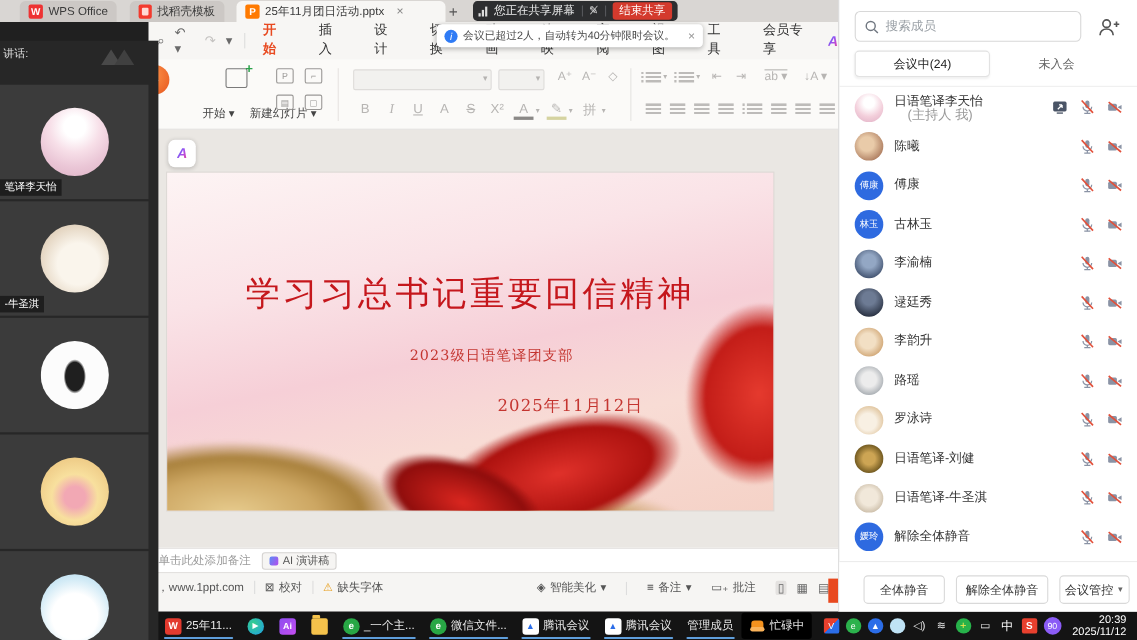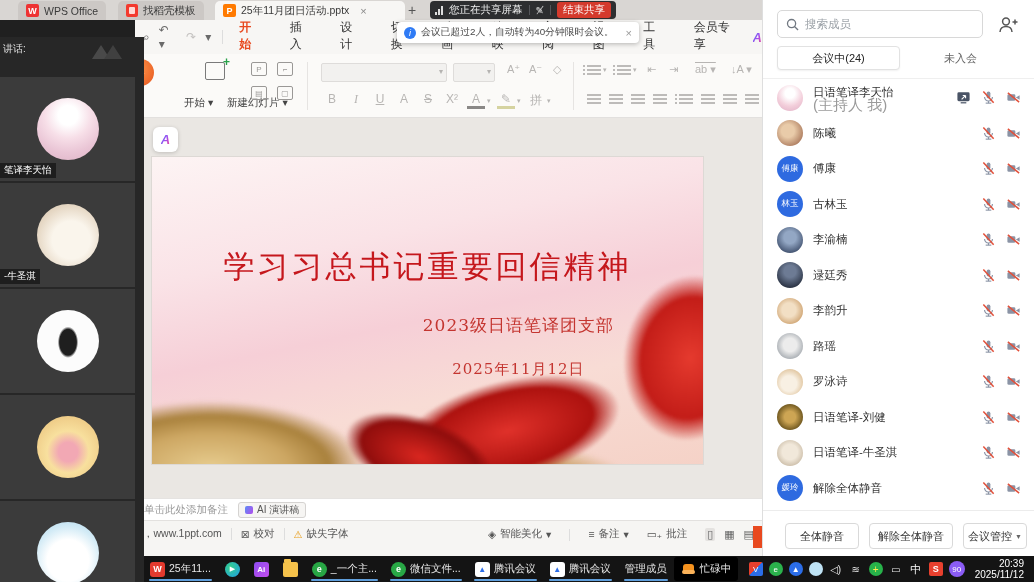--- a/index.html
+++ b/index.html
@@ -89,22 +89,22 @@
   .gold2 { position:absolute; left:30%; bottom:-18%; width:70%; height:40%; filter:blur(2px);
            background:radial-gradient(ellipse 55% 60% at 45% 80%,#e0c183 0%,#bf9551 45%,rgba(191,149,81,0) 72%); }
   .red1 { position:absolute; right:-12%; bottom:-25%; width:70%; height:95%; filter:blur(1px); transform:rotate(8deg);
           background:radial-gradient(ellipse 28% 46% at 78% 32%,#e53a2e 0%,#c31d18 45%,rgba(195,29,24,0) 62%); }
   .red2 { position:absolute; right:2%; bottom:-20%; width:75%; height:65%; filter:blur(1px); transform:rotate(-14deg);
           background:radial-gradient(ellipse 42% 38% at 55% 55%,#e0312a 0%,#ad120f 50%,rgba(173,18,15,0) 66%); }
   .red3 { position:absolute; right:28%; bottom:-16%; width:45%; height:45%; filter:blur(1.5px); transform:rotate(20deg);
           background:radial-gradient(ellipse 45% 40% at 50% 60%,#d9261f 0%,#8f0d0c 55%,rgba(143,13,12,0) 70%); }
   .slide-title { position:absolute; left:0; right:0; top:29%; text-align:center; color:#c5171c;
                  font-family:"DejaVu Serif","Liberation Serif",serif; font-size:31px; letter-spacing:3px; }
-  .slide-sub { position:absolute; left:40%; width:53%; top:51%; text-align:center; color:#c43530;
-               font-family:"DejaVu Serif","Liberation Serif",serif; font-size:17px; letter-spacing:1px; }
+  .slide-sub { position:absolute; left:40%; width:53%; top:51%; text-align:left; color:#c43530;
+               font-family:"DejaVu Serif","Liberation Serif",serif; font-size:13px; letter-spacing:1px; }
   .slide-date { position:absolute; left:40%; width:53%; top:66%; text-align:center; color:#c43530;
                 font-family:"DejaVu Serif","Liberation Serif",serif; font-size:15px; letter-spacing:1px; }
 
   .notes { position:absolute; left:0; top:478px; width:100%; height:22px; background:#fff; border-top:1px solid #e5e3e1;
            display:flex; align-items:center; padding-left:9px; gap:10px; }
   .notes-ph { color:#9a9a9a; font-size:10.5px; }
   .ai-script { display:flex; align-items:center; gap:4px; border:1px solid #d5d3d1; background:#f6f5f3; border-radius:3px;
                height:16px; padding:0 6px; font-size:10px; color:#555; }
   .ai-dot { width:8px; height:8px; border-radius:2px; background:linear-gradient(120deg,#5a8df5,#b44ded); }
 
@@ -154,21 +154,21 @@
   .a-hanfu { background:radial-gradient(circle at 50% 32%,#fff 0 22%,#f3cfdb 58%,#dfaec4 100%); }
   .a-warm { background:radial-gradient(circle at 42% 42%,#e9cba9 0 30%,#a9775a 80%); }
   .a-blue { background:radial-gradient(circle at 50% 40%,#93a7c4 0 30%,#3b4b68 82%); }
   .a-dog { background:radial-gradient(circle at 46% 46%,#f2dfc4 0 35%,#cb9d68 82%); }
   .a-navy { background:radial-gradient(circle at 50% 36%,#6d7b94 0 28%,#242c3c 82%); }
   .a-gray { background:radial-gradient(circle at 50% 46%,#ececec 0 35%,#9da3a9 82%); }
   .a-cream { background:radial-gradient(circle at 46% 56%,#f8f0e3 0 38%,#dcbd92 82%); }
   .a-gold { background:radial-gradient(circle at 50% 50%,#cda554 0 30%,#53400f 85%); }
   .a-cat2 { background:radial-gradient(circle at 50% 46%,#f1e8da 0 40%,#c6b7a1 82%); }
   .pname { font-size:11.5px; color:#333; line-height:13px; white-space:nowrap; }
-  .psub { font-size:15px; color:#9a9a9a; line-height:11px; }
+  .psub { font-size:12px; color:#9a9a9a; line-height:11px;margin-left:12px; }
   .picons { margin-left:auto; display:flex; align-items:center; gap:10px; }
   .picons svg { width:15px; height:15px; }
   .pbottom { position:absolute; left:0; top:510px; width:272px; height:46px; border-top:1px solid #ececec; background:#fff; }
   .pbtn { position:absolute; top:12px; height:26px; border:1px solid #d9d9d9; border-radius:4px; background:#fff;
           font-size:11px; color:#333; display:flex; align-items:center; justify-content:center; gap:3px; }
   .pbtn .cdn { font-size:7px; color:#666; }
 
   
   .taskbar { position:absolute; left:135px; top:556px; width:899px; height:26px; background:#141414;
              display:flex; align-items:center; padding-left:8px; z-index:25; }

